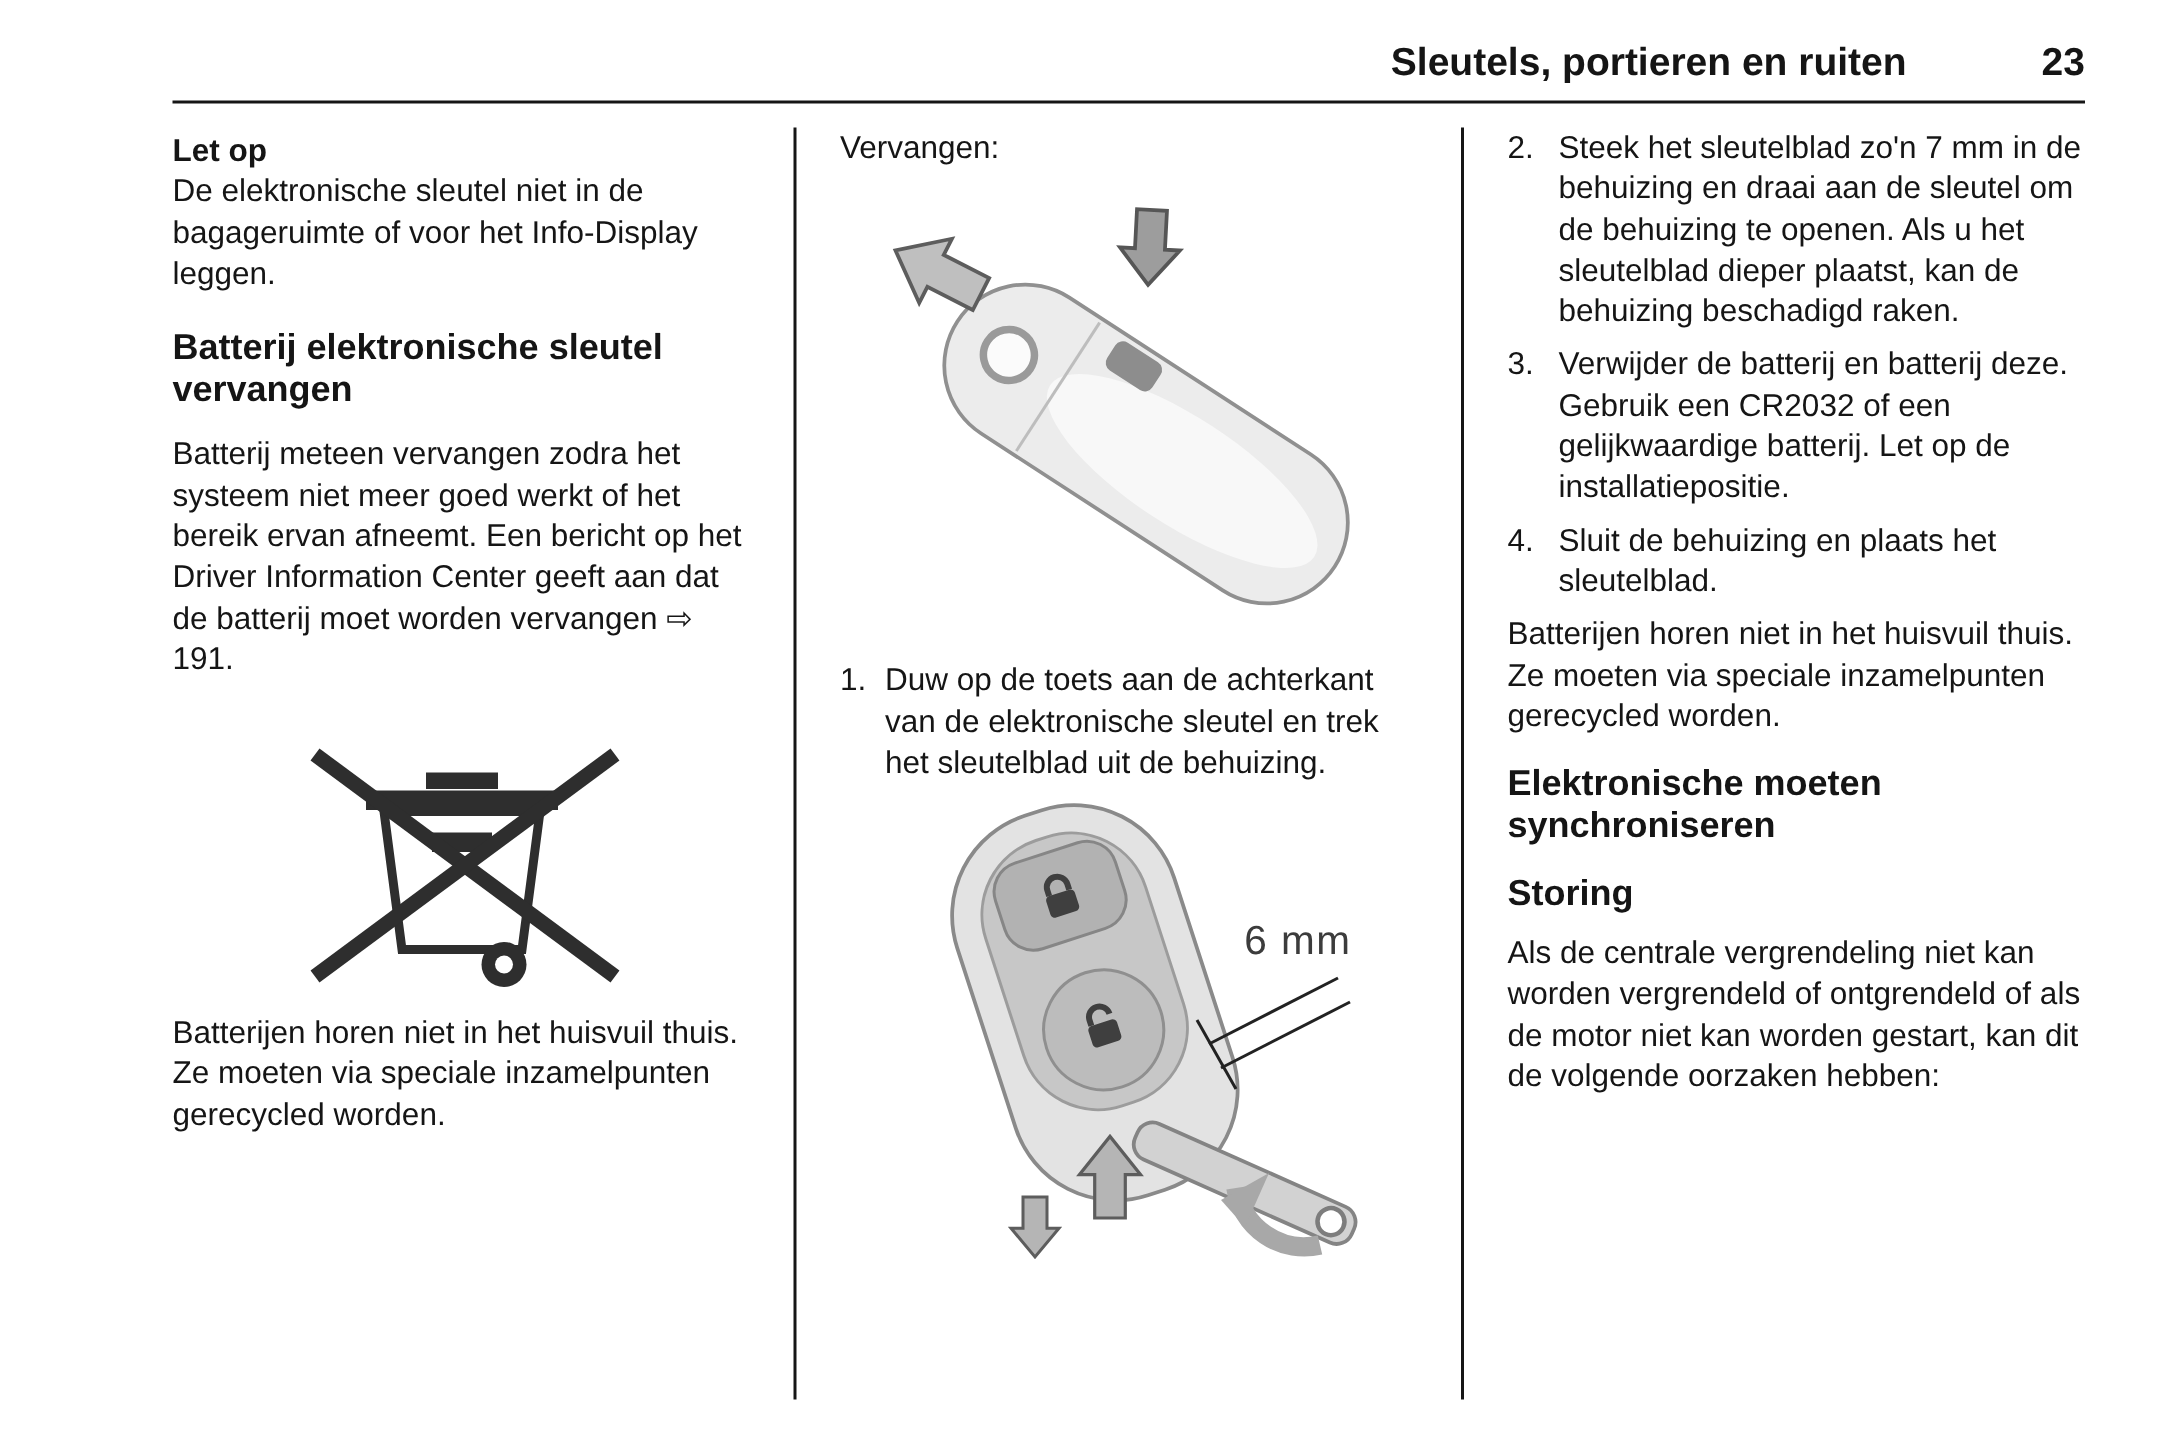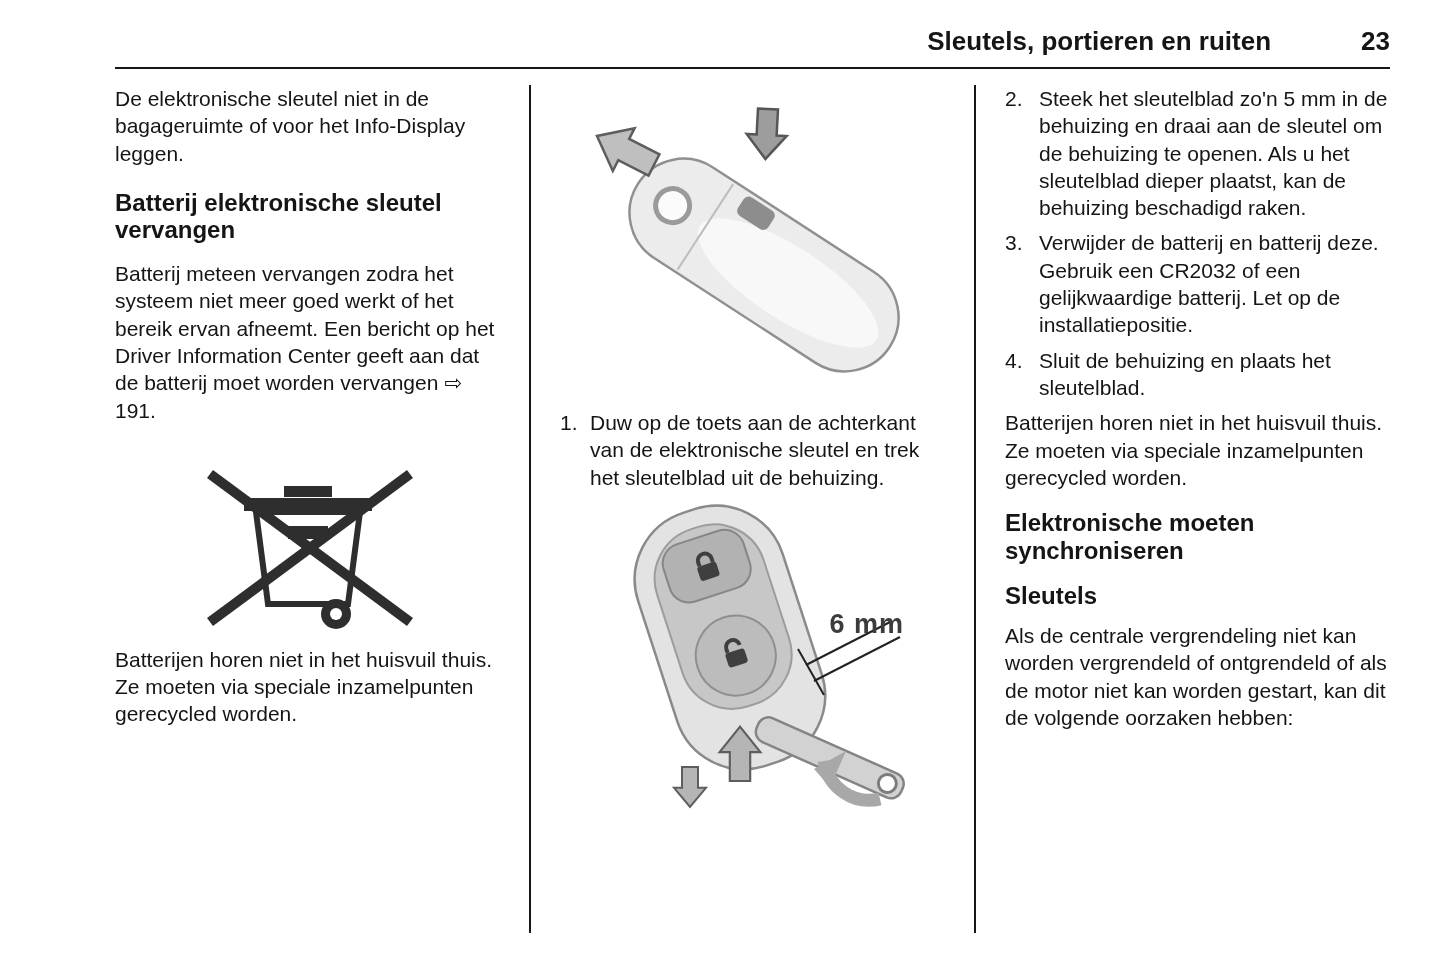--- a/index.html
+++ b/index.html
@@ -33,39 +33,40 @@
   .li .num { flex:none; width:34px; }
   .li .txt { flex:1; }
   .col2 .li .num { width:30px; }
 
   figure { position:relative; margin:6px auto; }
   .fig-weee { width:240px; height:190px; margin:22px auto 10px; }
   .fig-key { width:382px; height:312px; }
   .fig-key svg, .fig-weee svg { display:block; width:100%; height:100%; }
 
   .dim-label {
-    position:absolute; left:268px; top:108px;
-    font-size:27px; font-weight:bold; color:#3c3c3c;
+    position:absolute; left:268px; top:80px;
+    font-size:27px; font-weight:normal; color:#3c3c3c;
     letter-spacing:1px;
   }
 </style>
 </head>
 <body>
 
 <div class="page">
 
   <div class="header-row">
     <span>Sleutels, portieren en ruiten</span>
     <span>23</span>
   </div>
   <hr class="header-rule">
 
   <div class="columns">
 
     <div class="col col1">
+      <div class="note-title">Let op</div>
       <div class="para">De elektronische sleutel niet in de bagageruimte of voor het Info-Display leggen.</div>
 
       <div class="h2">Batterij elektronische sleutel vervangen</div>
 
       <div class="para">Batterij meteen vervangen zodra het systeem niet meer goed werkt of het bereik ervan afneemt. Een bericht op het Driver Information Center geeft aan dat de batterij moet worden vervangen ⇨ 191.</div>
 
       <figure class="fig-weee">
         <svg viewBox="0 0 240 190">
 
           <path d="M68 66 L172 66 L160 158 L80 158 Z" fill="none" stroke="#2e2e2e" stroke-width="6"></path>
@@ -82,20 +83,21 @@
           <line x1="222" y1="28" x2="22" y2="176" stroke="#2e2e2e" stroke-width="10"></line>
         </svg>
       </figure>
 
       <div class="para">Batterijen horen niet in het huisvuil thuis. Ze moeten via speciale inzamelpunten gerecycled worden.</div>
     </div>
 
     <div class="vdivider"></div>
 
     <div class="col col2">
+      <div class="intro">Vervangen:</div>
 
       <figure class="fig-key">
         <svg viewBox="0 0 382 312">
 
           <g transform="rotate(33 190 165)">
             <rect x="55" y="112" width="300" height="108" rx="54" fill="#ececec" stroke="#909090" stroke-width="2.5"></rect>
             <ellipse cx="235" cy="168" rx="105" ry="36" fill="#f8f8f8"></ellipse>
             <line x1="135" y1="115" x2="135" y2="217" stroke="#bdbdbd" stroke-width="2"></line>
             <circle cx="96" cy="166" r="17" fill="#fbfbfb" stroke="#9a9a9a" stroke-width="5"></circle>
             <rect x="152" y="116" width="36" height="22" rx="6" fill="#8d8d8d"></rect>
@@ -150,33 +152,33 @@
         </svg>
         <span class="dim-label">6 mm</span>
       </figure>
     </div>
 
     <div class="vdivider"></div>
 
     <div class="col col3">
       <div class="li">
         <span class="num">2.</span>
-        <span class="txt">Steek het sleutelblad zo'n 5 mm in de behuizing en draai aan de sleutel om de behuizing te openen. Als u het sleutelblad dieper plaatst, kan de behuizing beschadigd raken.</span>
+        <span class="txt">Steek het sleutelblad zo'n 7 mm in de behuizing en draai aan de sleutel om de behuizing te openen. Als u het sleutelblad dieper plaatst, kan de behuizing beschadigd raken.</span>
       </div>
       <div class="li">
         <span class="num">3.</span>
         <span class="txt">Verwijder de batterij en batterij deze. Gebruik een CR2032 of een gelijkwaardige batterij. Let op de installatiepositie.</span>
       </div>
       <div class="li">
         <span class="num">4.</span>
         <span class="txt">Sluit de behuizing en plaats het sleutelblad.</span>
       </div>
 
       <div class="para">Batterijen horen niet in het huisvuil thuis. Ze moeten via speciale inzamelpunten gerecycled worden.</div>
 
       <div class="h2 tight">Elektronische moeten synchroniseren</div>
 
-      <div class="h2 tight">Sleutels</div>
+      <div class="h2 tight">Storing</div>
       <div class="para">Als de centrale vergrendeling niet kan worden vergrendeld of ontgrendeld of als de motor niet kan worden gestart, kan dit de volgende oorzaken hebben:</div>
     </div>
 
   </div>
 </div>
 
 </body></html>

